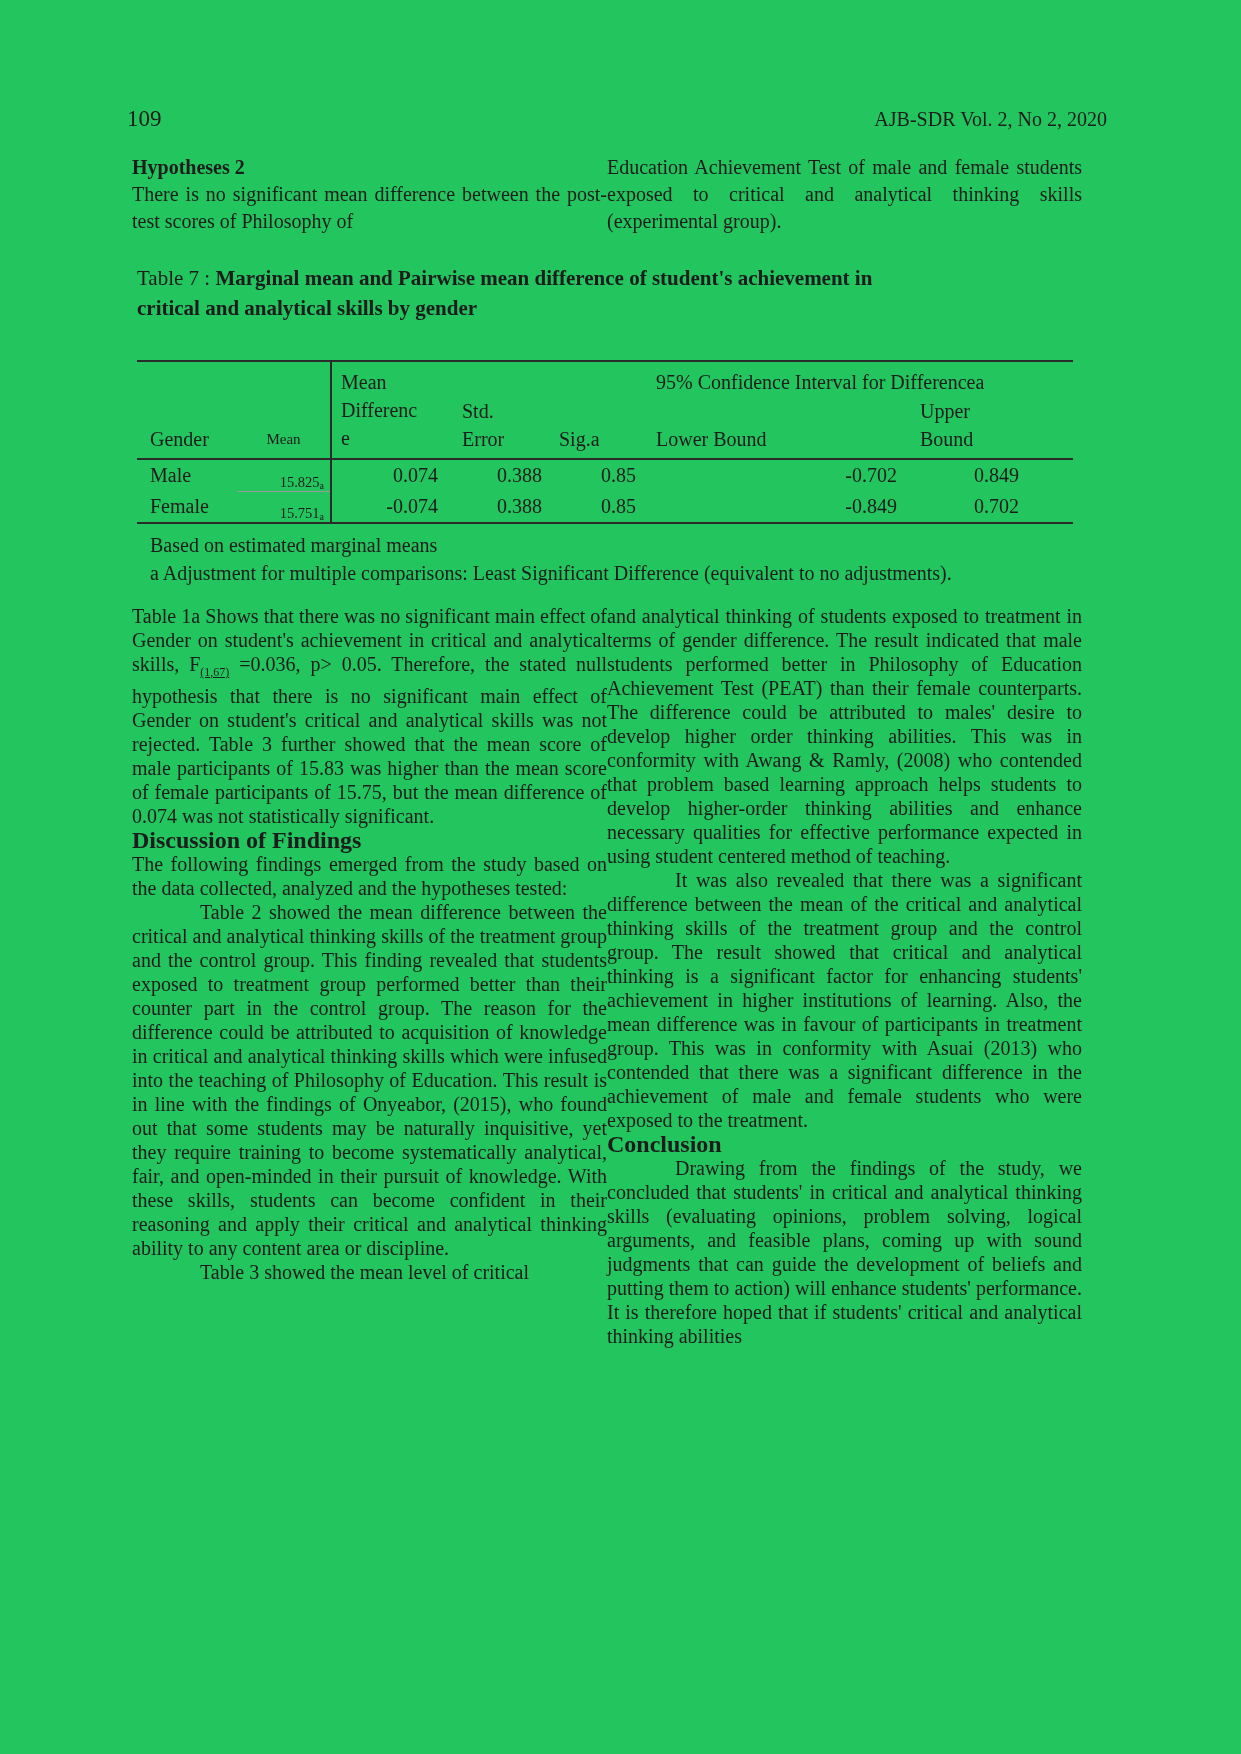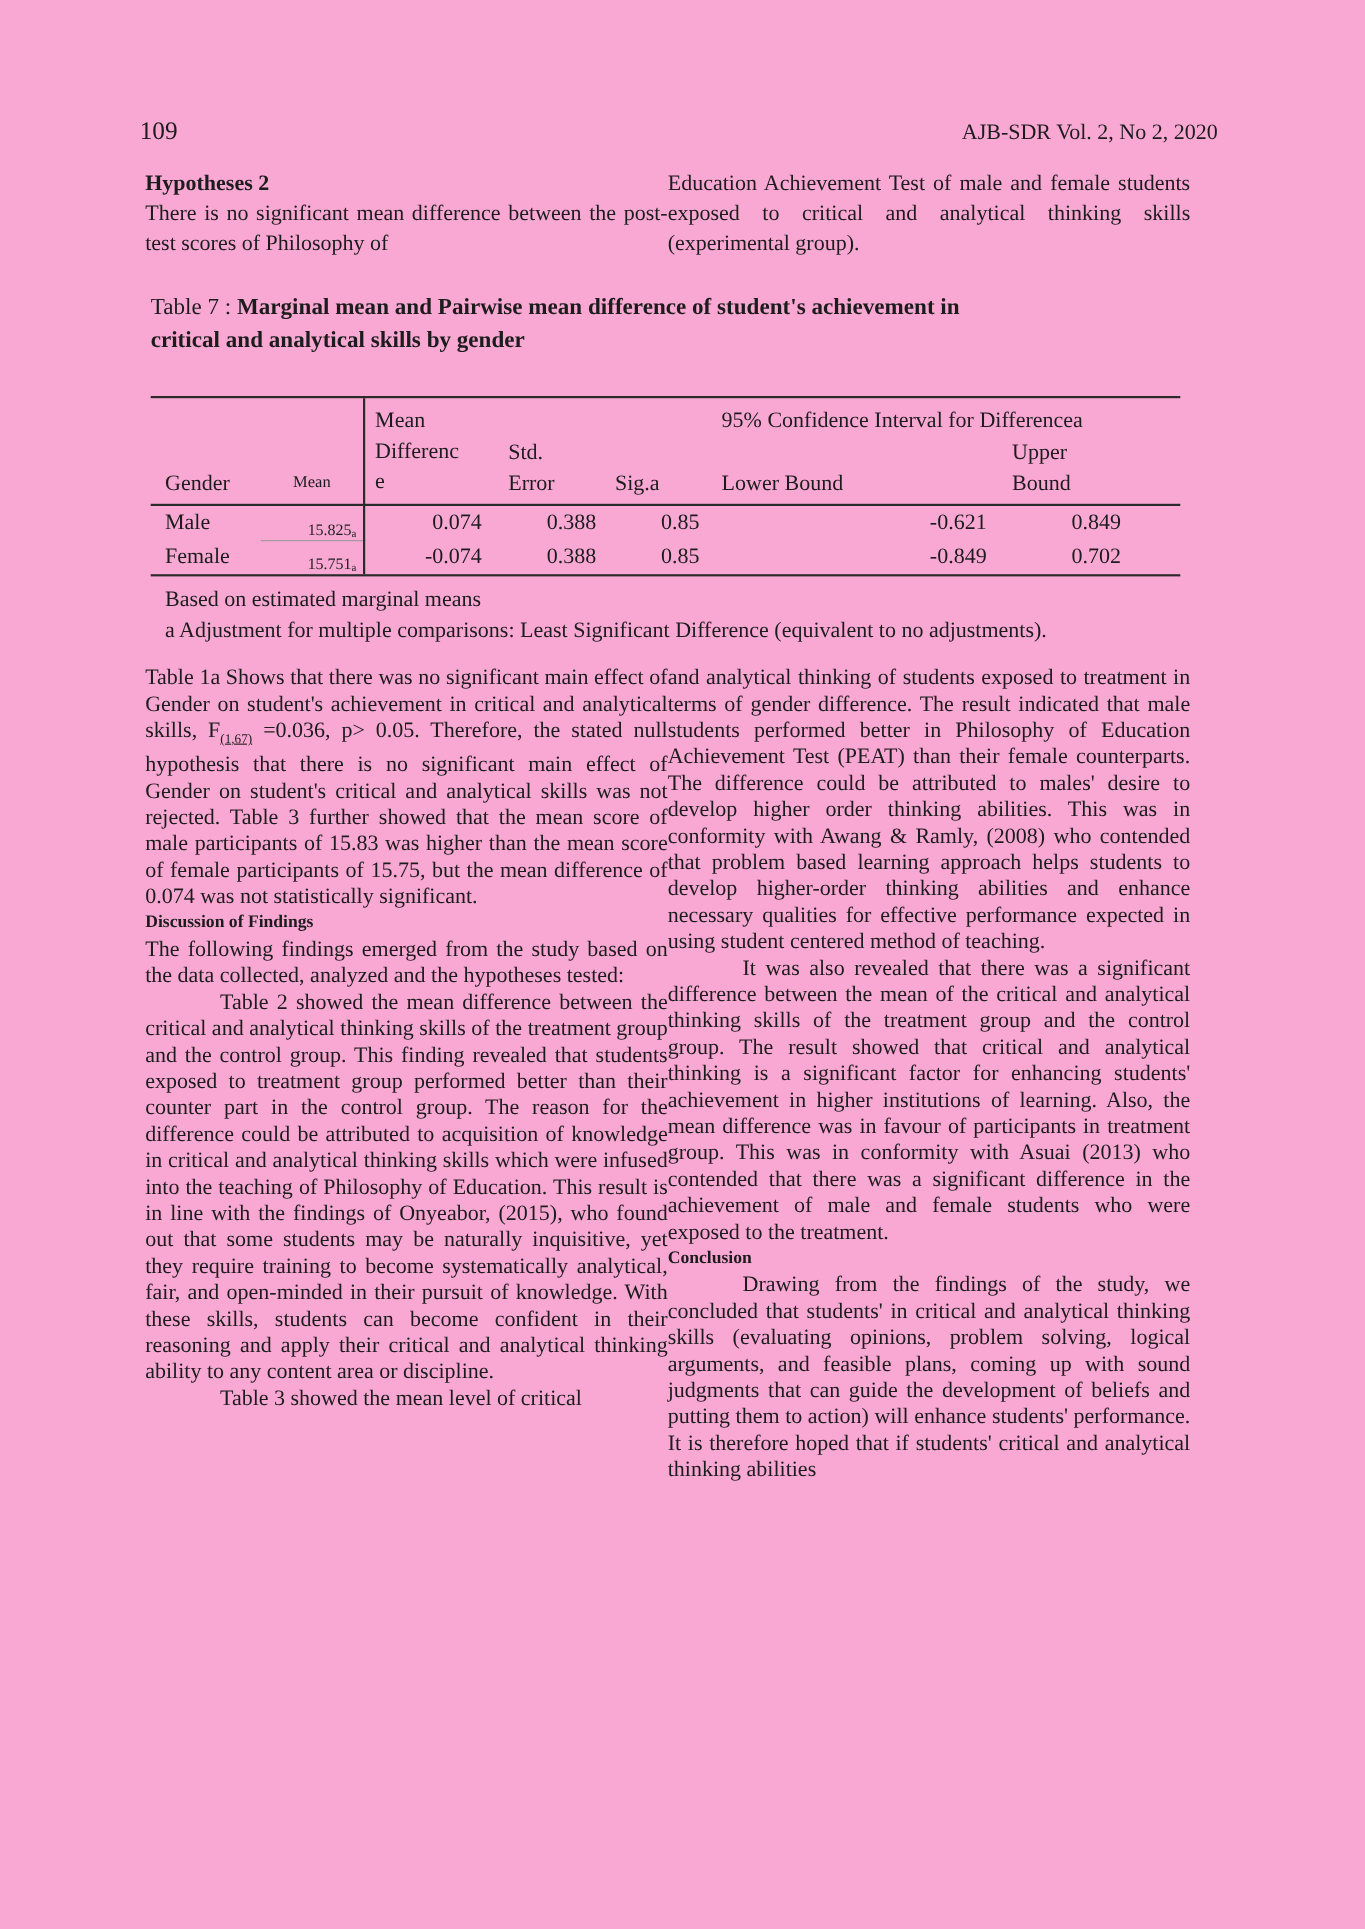--- a/index.html
+++ b/index.html
@@ -1,21 +1,21 @@
 <!DOCTYPE html>
 <html><head>
 <meta charset="utf-8">
 <style>
   html, body { margin: 0; padding: 0; background: #e8e8e8; }
   .page {
     position: relative;
     width: 1241px;
     height: 1754px;
     margin: 0 auto;
-    background: #f9a8d4;
+    background: #22c55e;
     color: #1c1c1c;
     font-family: "Liberation Serif", "DejaVu Serif", serif;
     overflow: hidden;
   }
   
   .page-head {
     display: flex;
     justify-content: space-between;
     align-items: baseline;
     margin: 106px 134px 0 127px;
@@ -100,21 +100,21 @@
   .td-lb  { padding-right: 5px; }
   .td-ub  { padding-right: 54px; }
 
   
   .tbl-notes { margin-top: 7px; margin-left: 18px; font-size: 20px; line-height: 28px; }
   .tbl-notes div { margin: 0; }
 
   
   .body-cols { margin-top: 17px; font-size: 20px; line-height: 24px; }
   .body-cols p { margin: 0; }
-  .body-cols h3 { margin: 0; font-size: 16px; font-weight: bold; }
+  .body-cols h3 { margin: 0; font-size: 24px; font-weight: bold; }
   .gap-above { margin-top: 24px; }
   .indent { text-indent: 68px; }
   sub.fsub { font-size: 12px; vertical-align: sub; text-decoration: underline; }
 </style>
 </head>
 <body>
 
 <div class="page">
 
   <div class="page-head">
@@ -177,21 +177,21 @@
 
       <div class="tbl-grid trow">
         <div class="td td-gender">Male</div>
         <div class="td td-mean">
             <span>15.825</span>
             <sup>a</sup>
           </div>
         <div class="td num td-md">0.074</div>
         <div class="td num td-se">0.388</div>
         <div class="td num td-sig">0.85</div>
-        <div class="td num td-lb">-0.621</div>
+        <div class="td num td-lb">-0.702</div>
         <div class="td num td-ub">0.849</div>
       </div>
 
       <div class="tbl-grid trow">
         <div class="td td-gender">Female</div>
         <div class="td td-mean mean-divider">
             <span>15.751</span>
             <sup>a</sup>
           </div>
         <div class="td num td-md">-0.074</div>

